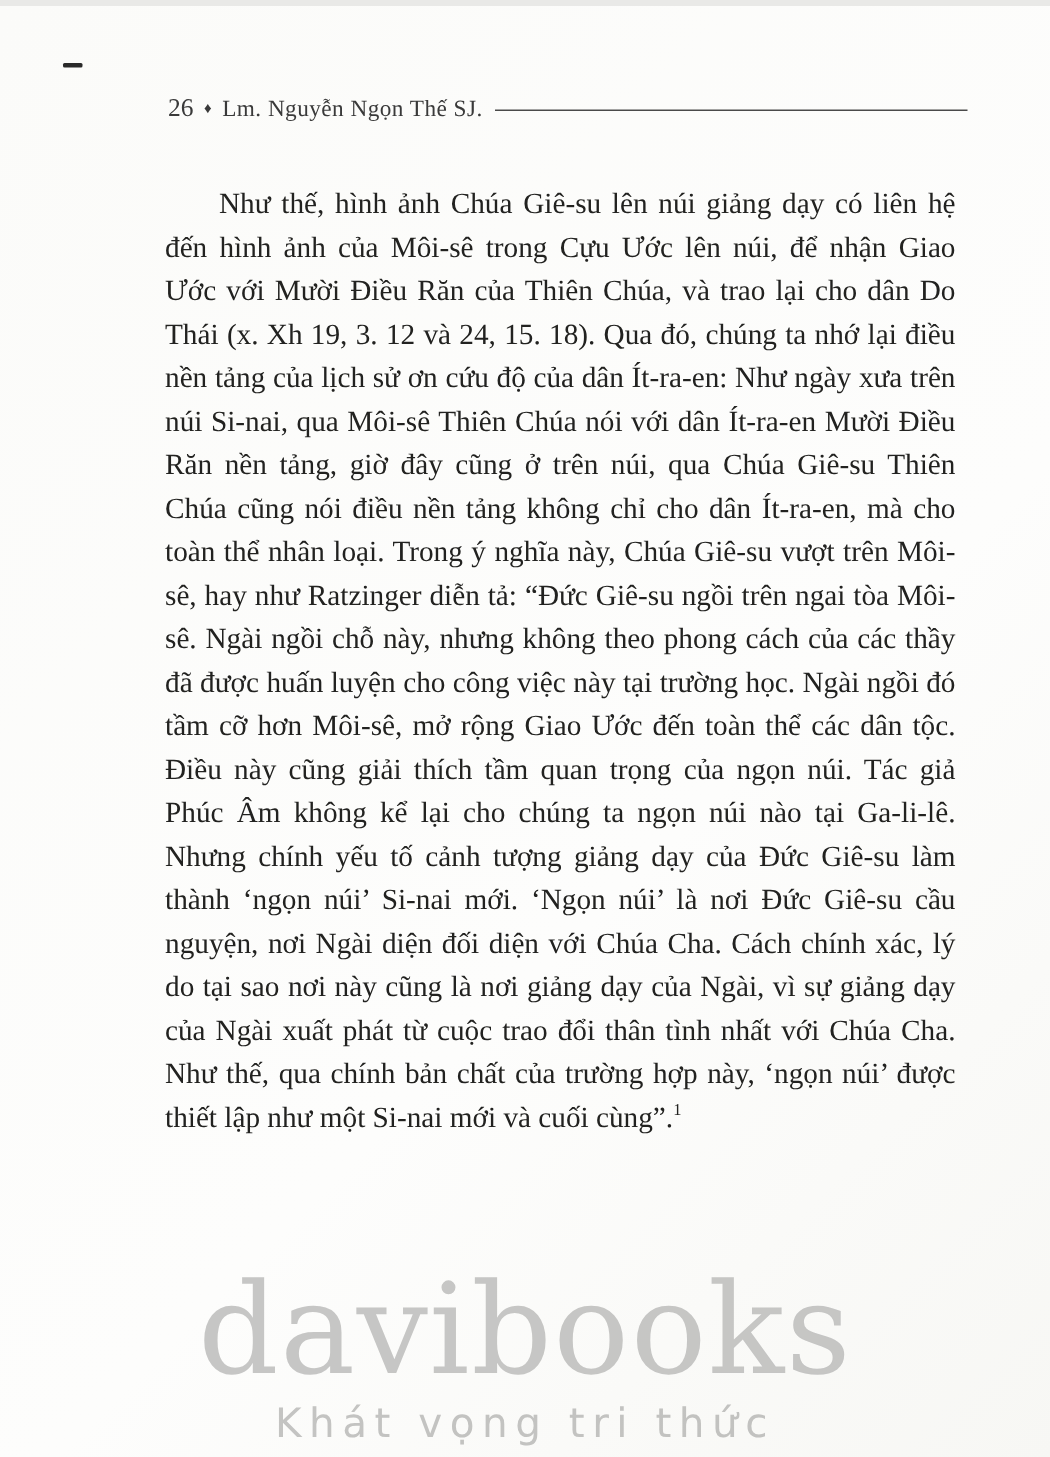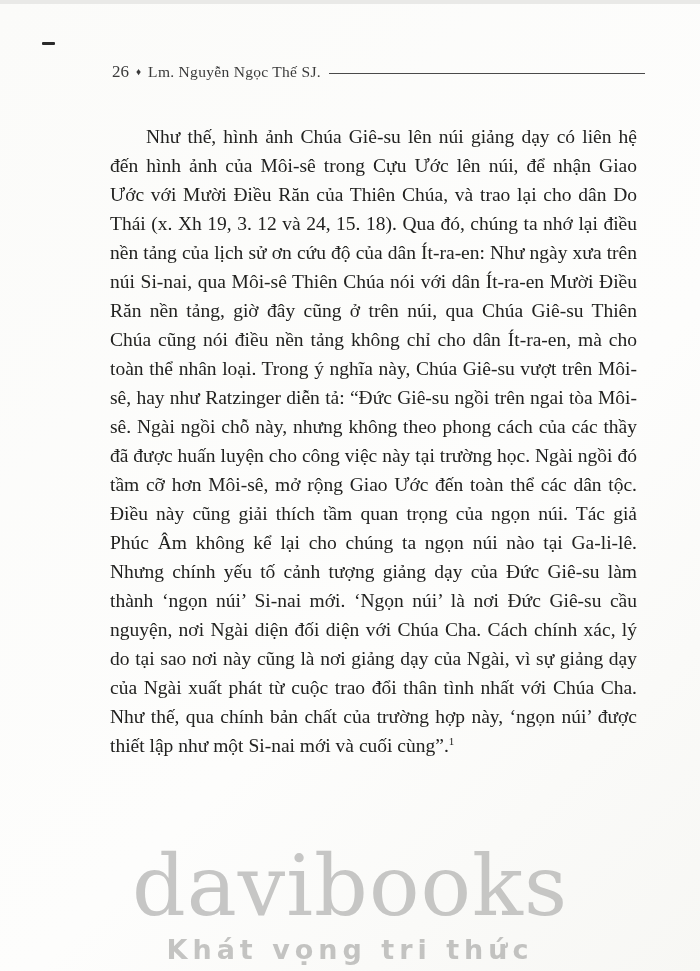--- a/index.html
+++ b/index.html
@@ -92,34 +92,33 @@
     letter-spacing: 1px;
     color: rgba(130, 130, 128, 0.45);
     text-shadow: 0 0 1px rgba(255,255,255,0.6);
   }
   .wm-slogan {
     margin-top: 6px;
     font-family: "DejaVu Sans", sans-serif;
     font-size: 27px;
     letter-spacing: 5px;
     color: rgba(140, 140, 138, 0.5);
-    font-weight: bold;
   }
 </style>
 </head>
 <body>
 
 <div class="page">
 
   <div class="scan-mark"></div>
 
   <div class="header">
     <span class="page-num">26</span>
     <span class="diamond">♦</span>
-    <span class="author">Lm. Nguyễn Ngọc Thế SJ.</span>
+    <span class="author">Lm. Nguyễn Ngọn Thế SJ.</span>
     <span class="rule"></span>
   </div>
 
   <div class="body-text">
     <p class="indent"><span>Như thế, hình ảnh Chúa Giê-su lên núi giảng dạy có liên hệ đến hình ảnh của Môi-sê trong Cựu Ước lên núi, để nhận Giao Ước với Mười Điều Răn của Thiên Chúa, và trao lại cho dân Do Thái (x. Xh 19, 3. 12 và 24, 15. 18). Qua đó, chúng ta nhớ lại điều nền tảng của lịch sử ơn cứu độ của dân Ít-ra-en: Như ngày xưa trên núi Si-nai, qua Môi-sê Thiên Chúa nói với dân Ít-ra-en Mười Điều Răn nền tảng, giờ đây cũng ở trên núi, qua Chúa Giê-su Thiên Chúa cũng nói điều nền tảng không chỉ cho dân Ít-ra-en, mà cho toàn thể nhân loại. Trong ý nghĩa này, Chúa Giê-su vượt trên Môi-sê, hay như Ratzinger diễn tả: “Đức Giê-su ngồi trên ngai tòa Môi-sê. Ngài ngồi chỗ này, nhưng không theo phong cách của các thầy đã được huấn luyện cho công việc này tại trường học. Ngài ngồi đó tầm cỡ hơn Môi-sê, mở rộng Giao Ước đến toàn thể các dân tộc. Điều này cũng giải thích tầm quan trọng của ngọn núi. Tác giả Phúc Âm không kể lại cho chúng ta ngọn núi nào tại Ga-li-lê. Nhưng chính yếu tố cảnh tượng giảng dạy của Đức Giê-su làm thành ‘ngọn núi’ Si-nai mới. ‘Ngọn núi’ là nơi Đức Giê-su cầu nguyện, nơi Ngài diện đối diện với Chúa Cha. Cách chính xác, lý do tại sao nơi này cũng là nơi giảng dạy của Ngài, vì sự giảng dạy của Ngài xuất phát từ cuộc trao đổi thân tình nhất với Chúa Cha. Như thế, qua chính bản chất của trường hợp này, ‘ngọn núi’ được thiết lập như một Si-nai mới và cuối cùng”.</span><sup>1</sup></p>
   </div>
 
   <div class="watermark">
     <div class="wm-brand">davibooks</div>
     <div class="wm-slogan">Khát vọng tri thức</div>

